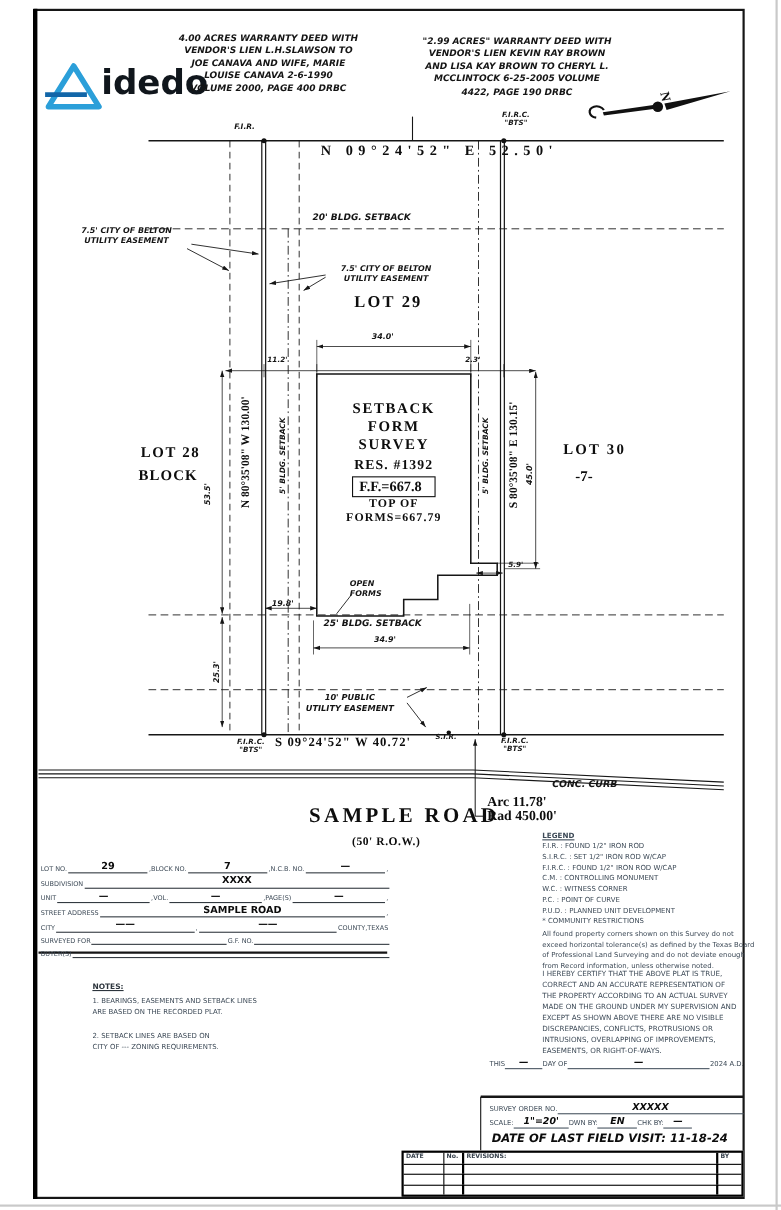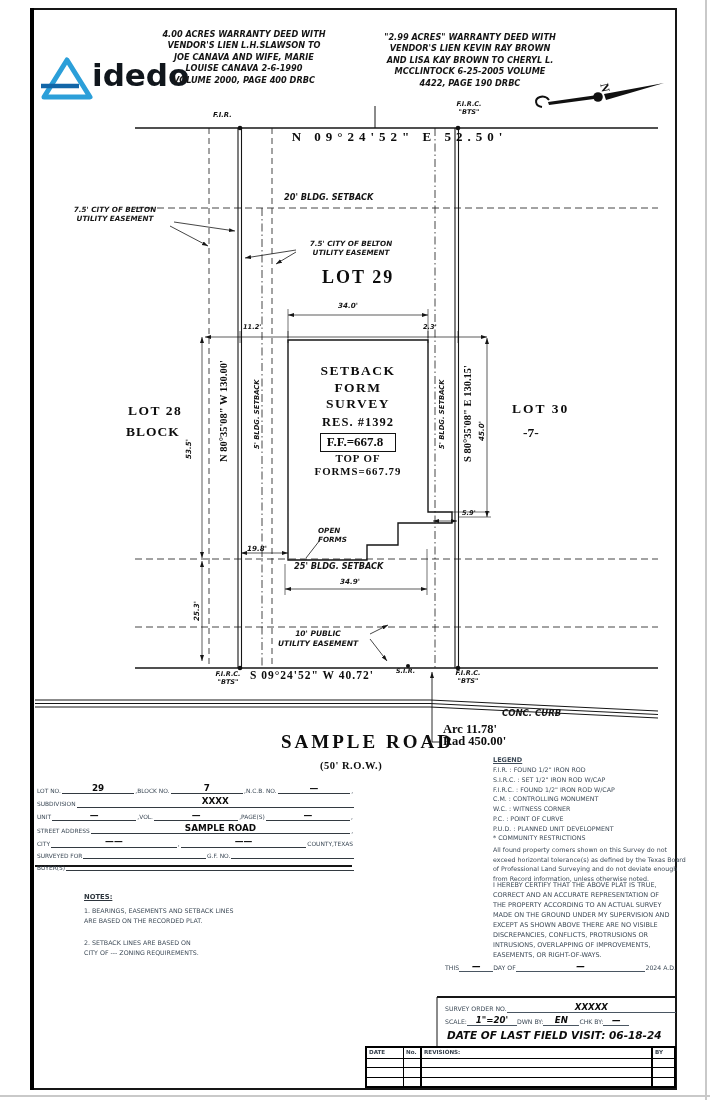--- a/index.html
+++ b/index.html
@@ -150,21 +150,21 @@
 
   <div class="lbl" style="left:213px;top:111px;font-size:6.8px;">F.I.R.</div>
   <div class="lbl ctr" style="left:446px;top:100px;width:46px;font-size:6.5px;line-height:8px;">F.I.R.C.
 "BTS"</div>
   <div class="lbl ser ctr" style="left:262px;top:129px;width:275px;font-size:13px;letter-spacing:5px;">N 09°24'52" E 52.50'</div>
   <div class="lbl" style="left:284px;top:192px;font-size:8.2px;">20' BLDG. SETBACK</div>
   <div class="lbl ctr" style="left:56px;top:205px;width:118px;font-size:7.2px;">7.5' CITY OF BELTON
 UTILITY EASEMENT</div>
   <div class="lbl ctr" style="left:298px;top:239px;width:106px;font-size:7.2px;">7.5' CITY OF BELTON
 UTILITY EASEMENT</div>
-  <div class="lbl ser" style="left:322px;top:266px;font-size:18px;letter-spacing:2px;">LOT 29</div>
+  <div class="lbl ser" style="left:322px;top:266px;font-size:15px;letter-spacing:2px;">LOT 29</div>
   <div class="lbl" style="left:338px;top:301px;font-size:7.2px;">34.0'</div>
   <div class="lbl" style="left:243px;top:323px;font-size:6.6px;">11.2'</div>
   <div class="lbl" style="left:423px;top:323px;font-size:6.6px;">2.3'</div>
   <div class="lbl ser" style="left:128px;top:402px;font-size:13.5px;letter-spacing:1.5px;">LOT 28</div>
   <div class="lbl ser" style="left:126px;top:423px;font-size:13.5px;letter-spacing:1px;">BLOCK</div>
   <div class="lbl ser rot" style="left:217px;top:462px;font-size:10.5px;">N 80°35'08" W 130.00'</div>
   <div class="lbl rot" style="left:184px;top:459px;font-size:7.2px;">53.5'</div>
   <div class="lbl rot" style="left:253px;top:449px;font-size:6.8px;">5' BLDG. SETBACK</div>
   <div class="lbl ser ctr" style="left:300px;top:363px;width:116px;font-size:13.5px;line-height:16.5px;letter-spacing:1.5px;">SETBACK
 FORM
@@ -236,21 +236,21 @@
     <span class="cv grow">XXXXX</span>
   </div>
   <div class="crow" style="top:1016px;">
     <span class="cl">SCALE:</span>
     <span class="cv" style="width:50px;">1"=20'</span>
     <span class="cl">DWN BY:</span>
     <span class="cv" style="width:36px;">EN</span>
     <span class="cl">CHK BY:</span>
     <span class="cv" style="width:26px;">—</span>
   </div>
-  <div class="lbl hand" style="left:447px;top:1029px;font-size:10.5px;">DATE OF LAST FIELD VISIT: 06-18-24</div>
+  <div class="lbl hand" style="left:447px;top:1029px;font-size:10.5px;">DATE OF LAST FIELD VISIT: 11-18-24</div>
 
   <div class="form">
     <div class="frow">
         <span class="fseg-l">LOT NO.</span>
         <span class="fseg-v">29</span>
         <span class="fseg-l">,BLOCK NO.</span>
         <span class="fseg-v">7</span>
         <span class="fseg-l">,N.C.B. NO.</span>
         <span class="fseg-v">—</span>
         <span class="fseg-l">,</span>

